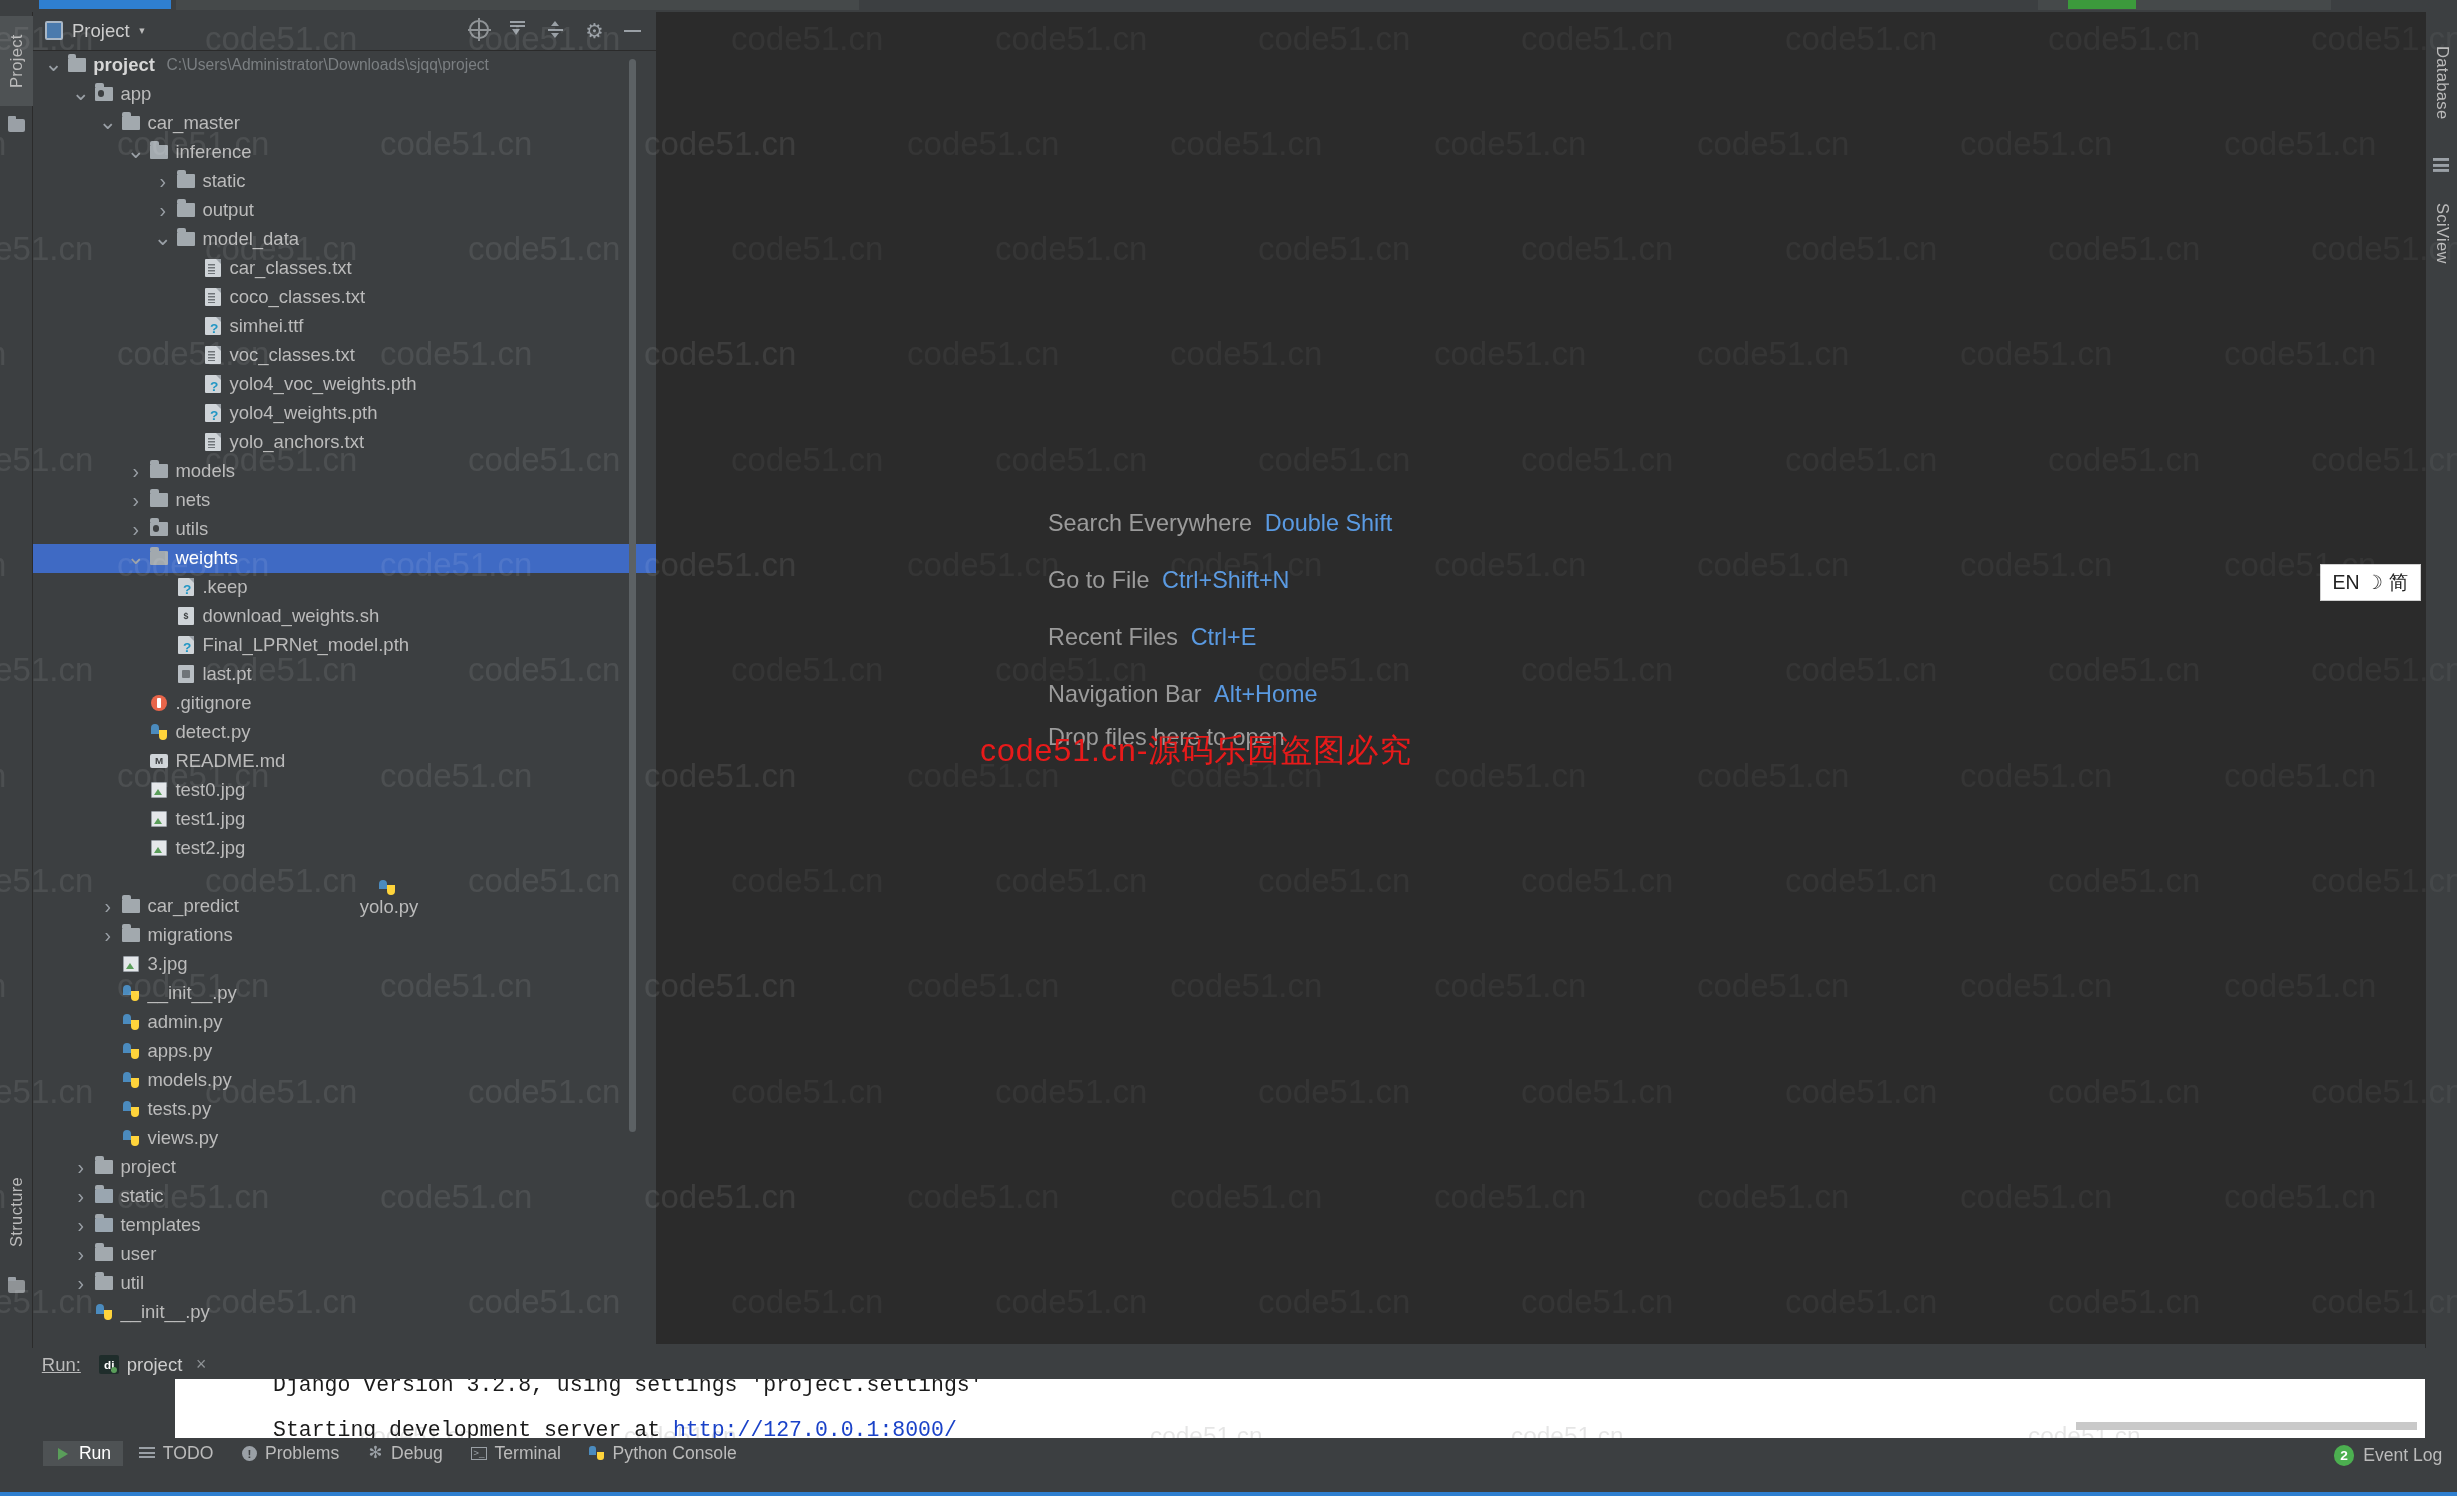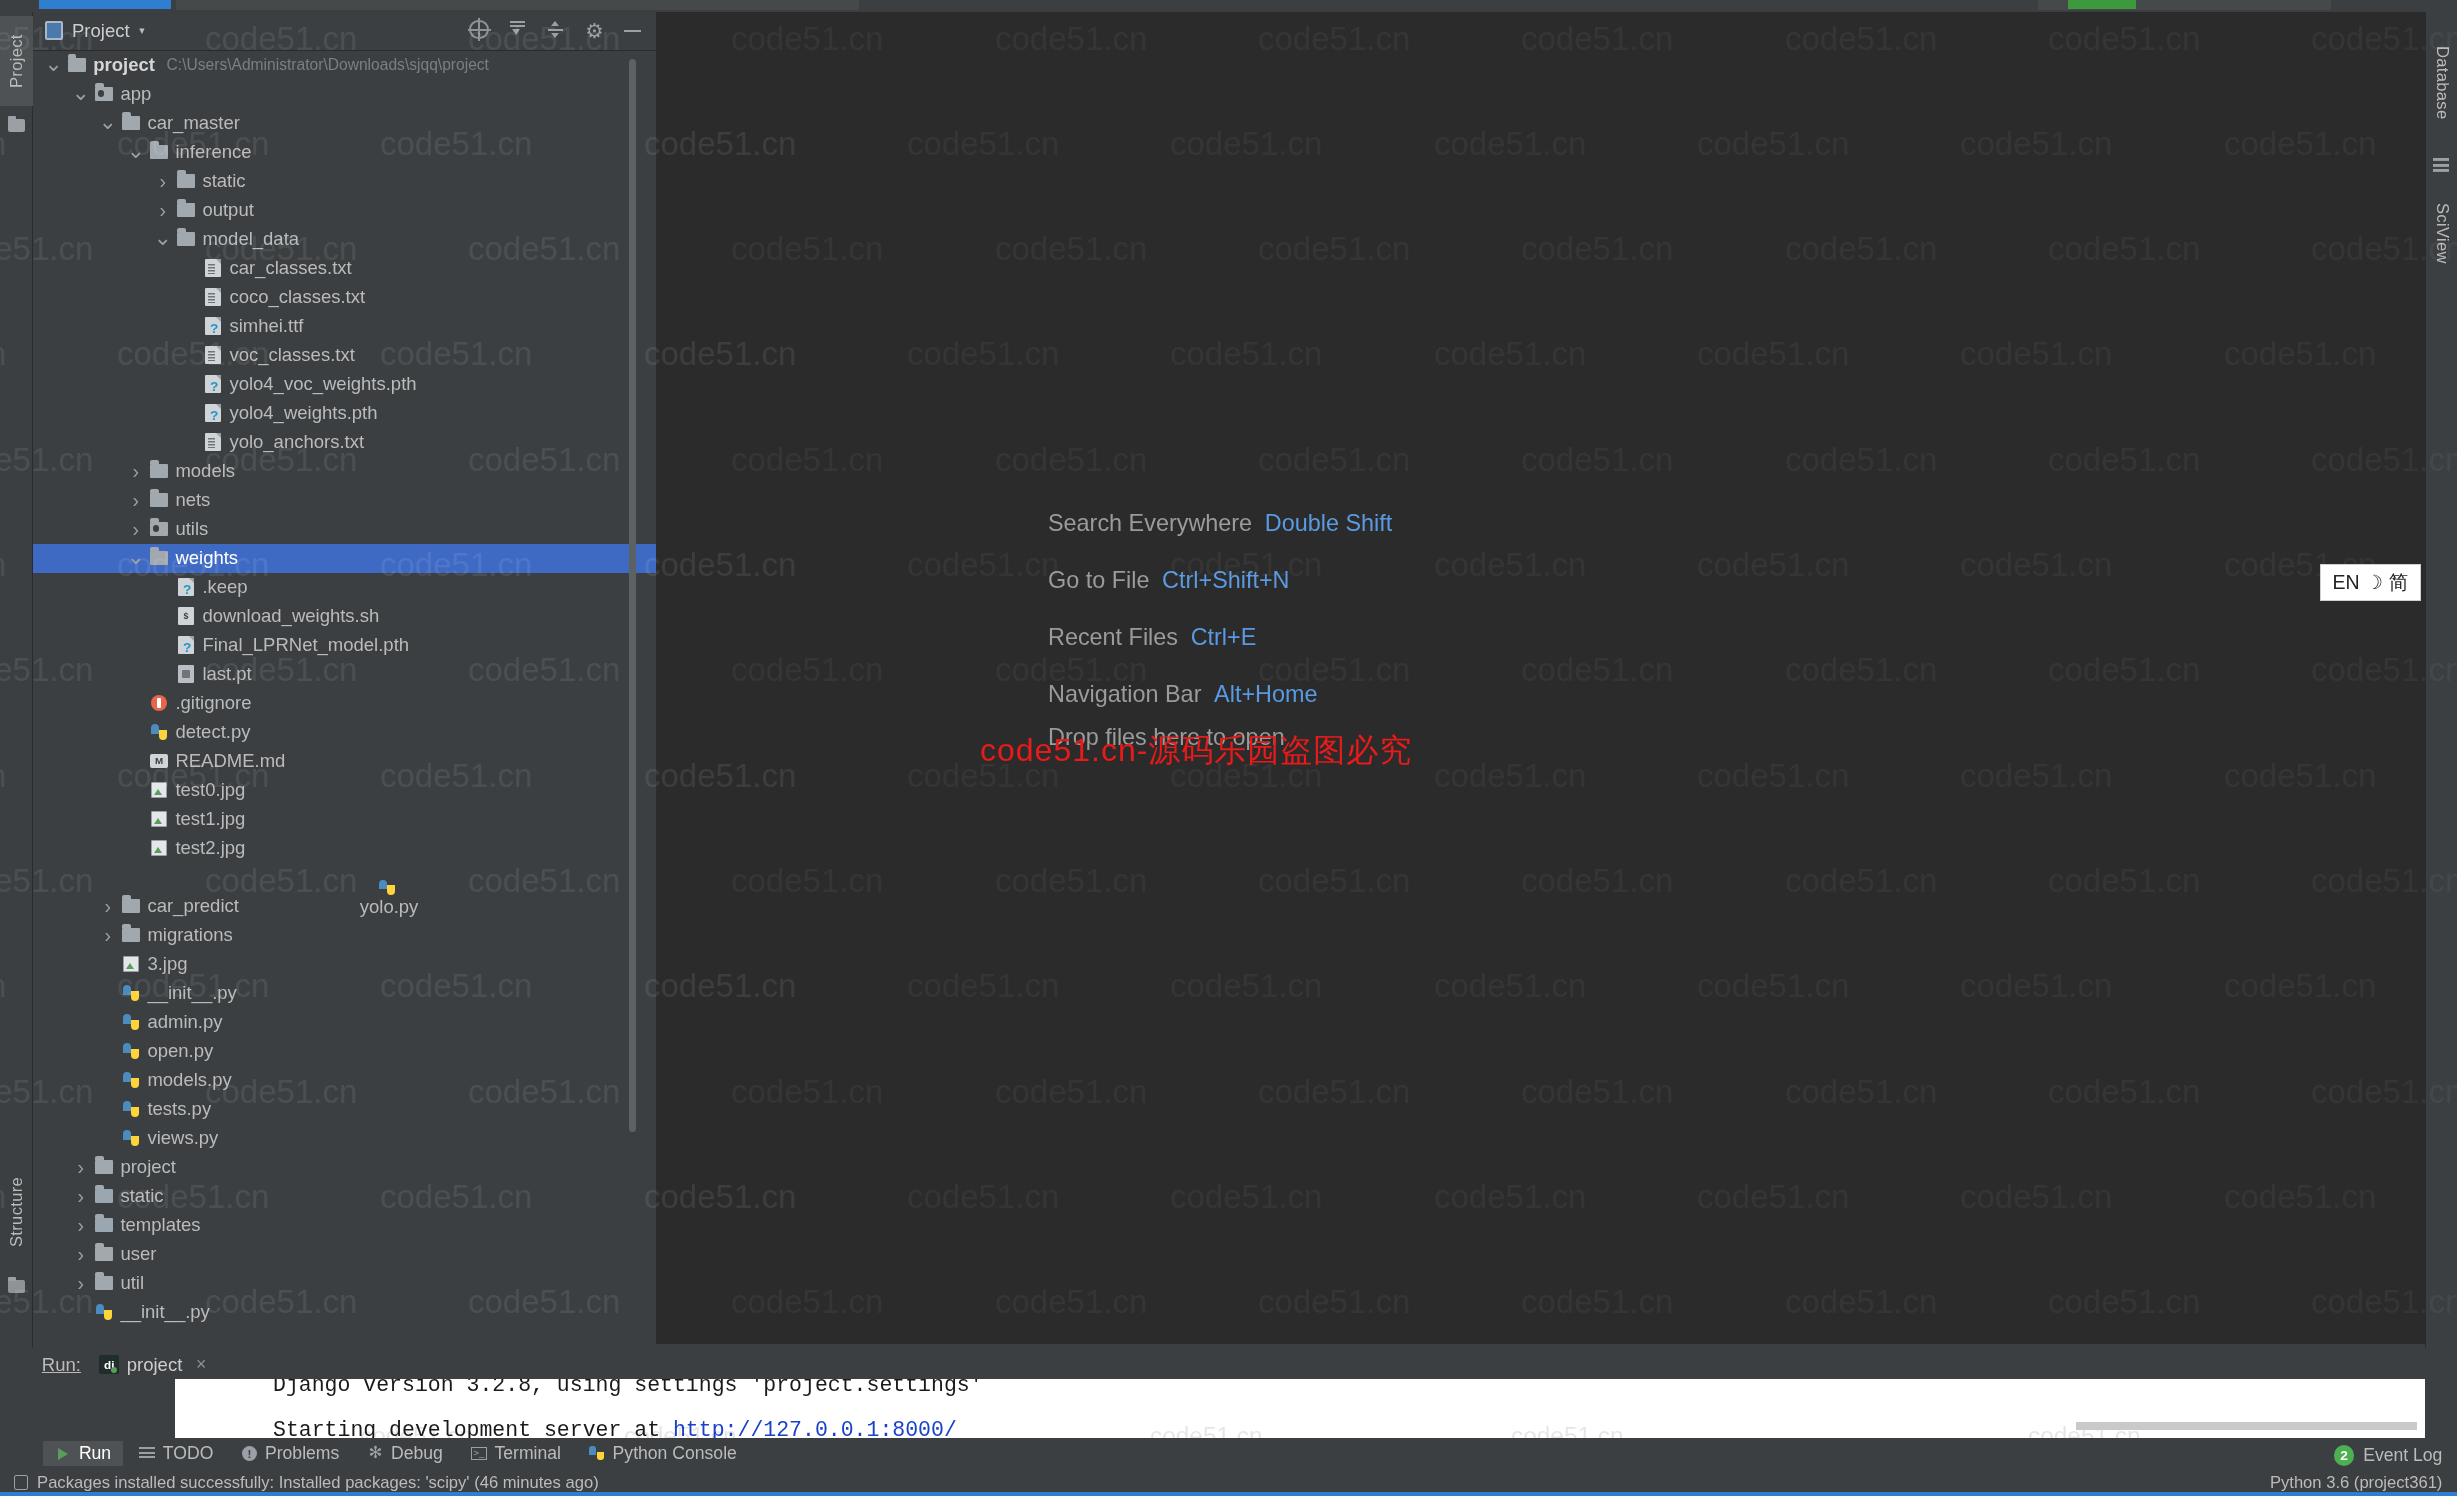--- a/index.html
+++ b/index.html
@@ -608,21 +608,21 @@
           <span class="lbl">admin.py</span>
         </div>
         <div class="row" style="padding-left: 64px;">
           <span class="arrow none">·</span>
           <span class="ico">
             <span class="ic-py">
               <span class="a"></span>
               <span class="b"></span>
             </span>
           </span>
-          <span class="lbl">open.py</span>
+          <span class="lbl">apps.py</span>
         </div>
         <div class="row" style="padding-left: 64px;">
           <span class="arrow none">·</span>
           <span class="ico">
             <span class="ic-py">
               <span class="a"></span>
               <span class="b"></span>
             </span>
           </span>
           <span class="lbl">models.py</span>
@@ -795,27 +795,20 @@
         </span>
         <span>Python Console</span>
       </div>
     </div>
 
   <div class="eventlog">
     <span class="badge-2">2</span>
     <span class="eventlog-txt">Event Log</span>
   </div>
 
-  <div class="statusbar">
-    <div class="sb-left">
-      <span class="sb-icon"></span>
-      <span class="sb-text">Packages installed successfully: Installed packages: 'scipy' (46 minutes ago)</span>
-    </div>
-    <div class="sb-right">Python 3.6 (project361)</div>
-  </div>
   <div class="bottom-blue"></div>
 
   <div class="wm-layer" id="wm-layer">
       <div class="wm" style="left: -59px; top: 19.5px;">code51.cn</div>
       <div class="wm" style="left: 205px; top: 19.5px;">code51.cn</div>
       <div class="wm" style="left: 468px; top: 19.5px;">code51.cn</div>
       <div class="wm wm-dark" style="left: 731px; top: 19.5px;">code51.cn</div>
       <div class="wm wm-dark" style="left: 995px; top: 19.5px;">code51.cn</div>
       <div class="wm wm-dark" style="left: 1258px; top: 19.5px;">code51.cn</div>
       <div class="wm wm-dark" style="left: 1521px; top: 19.5px;">code51.cn</div>

